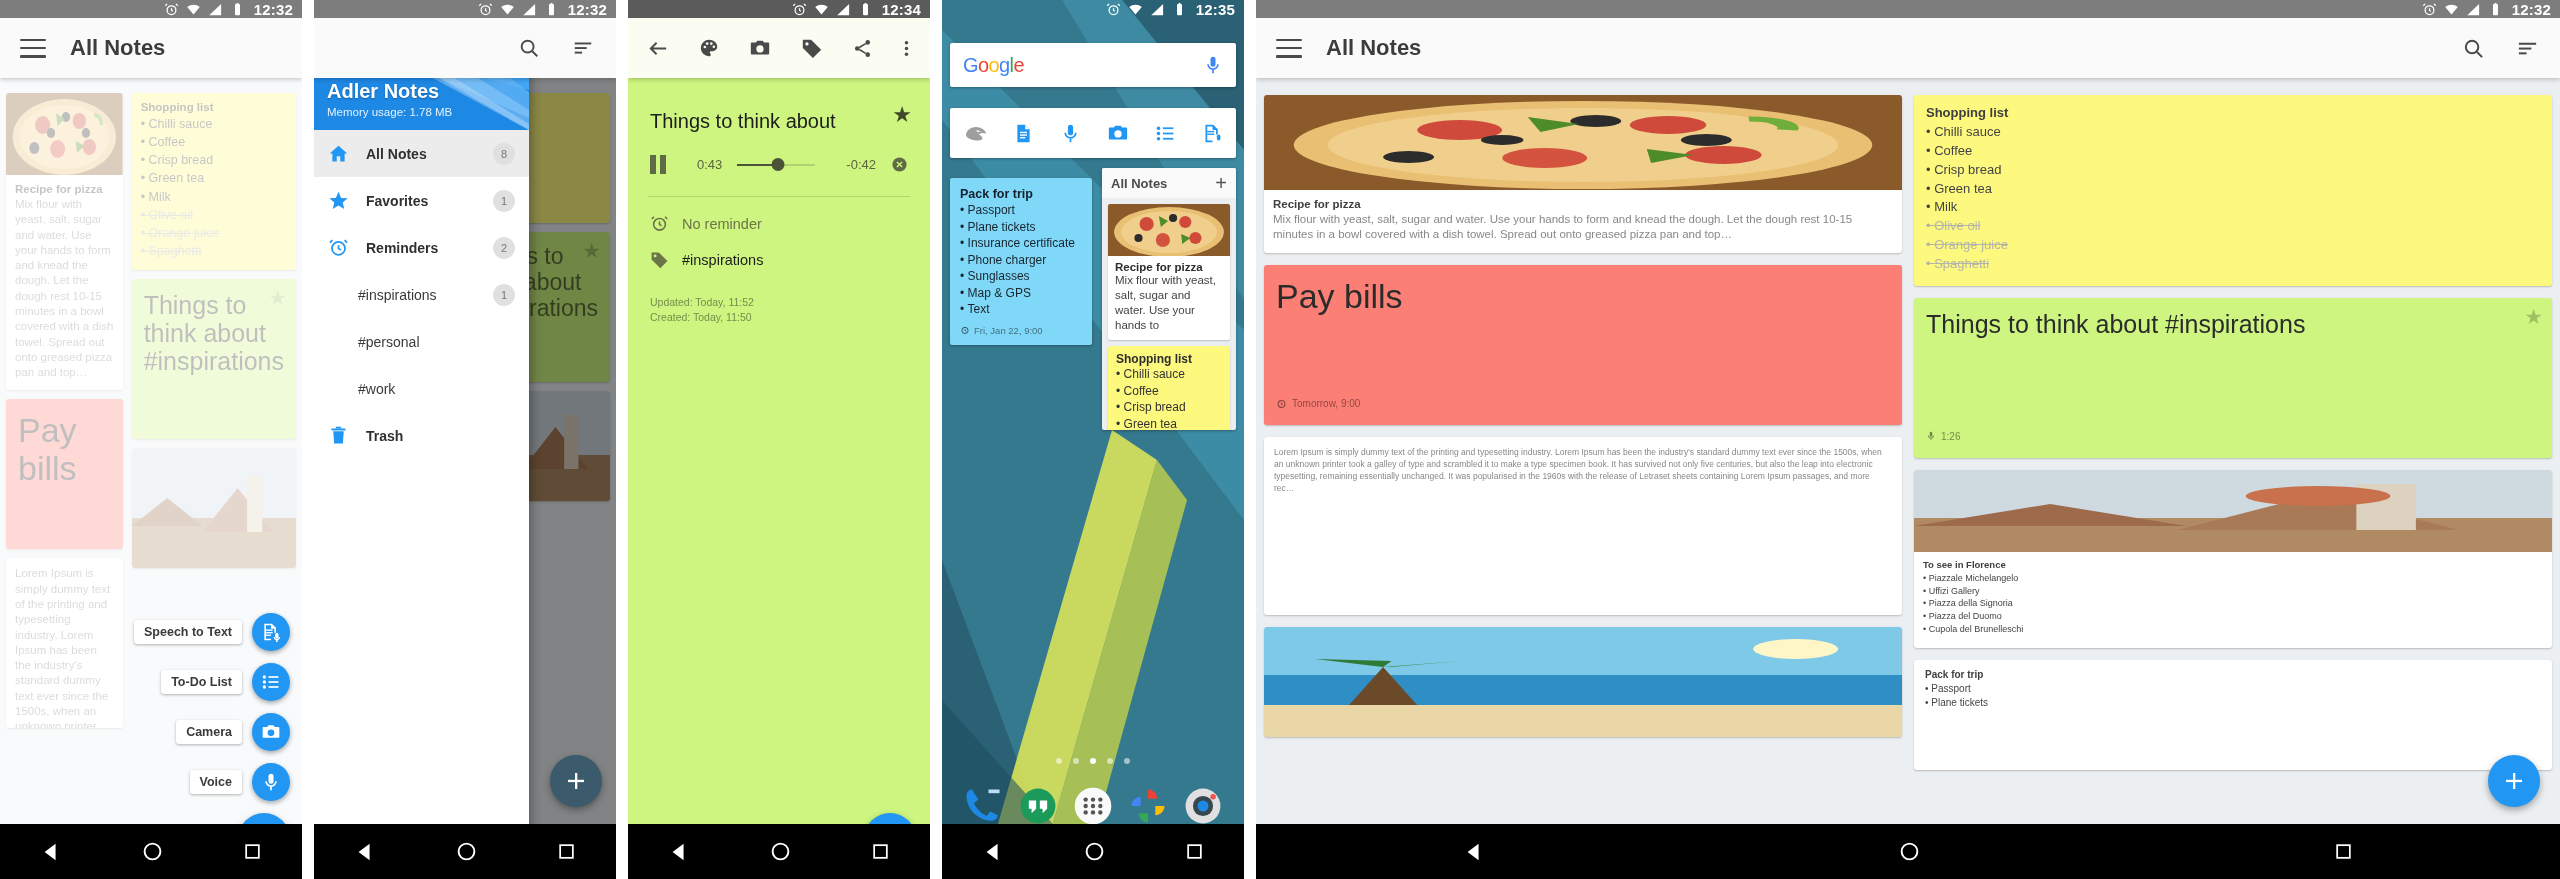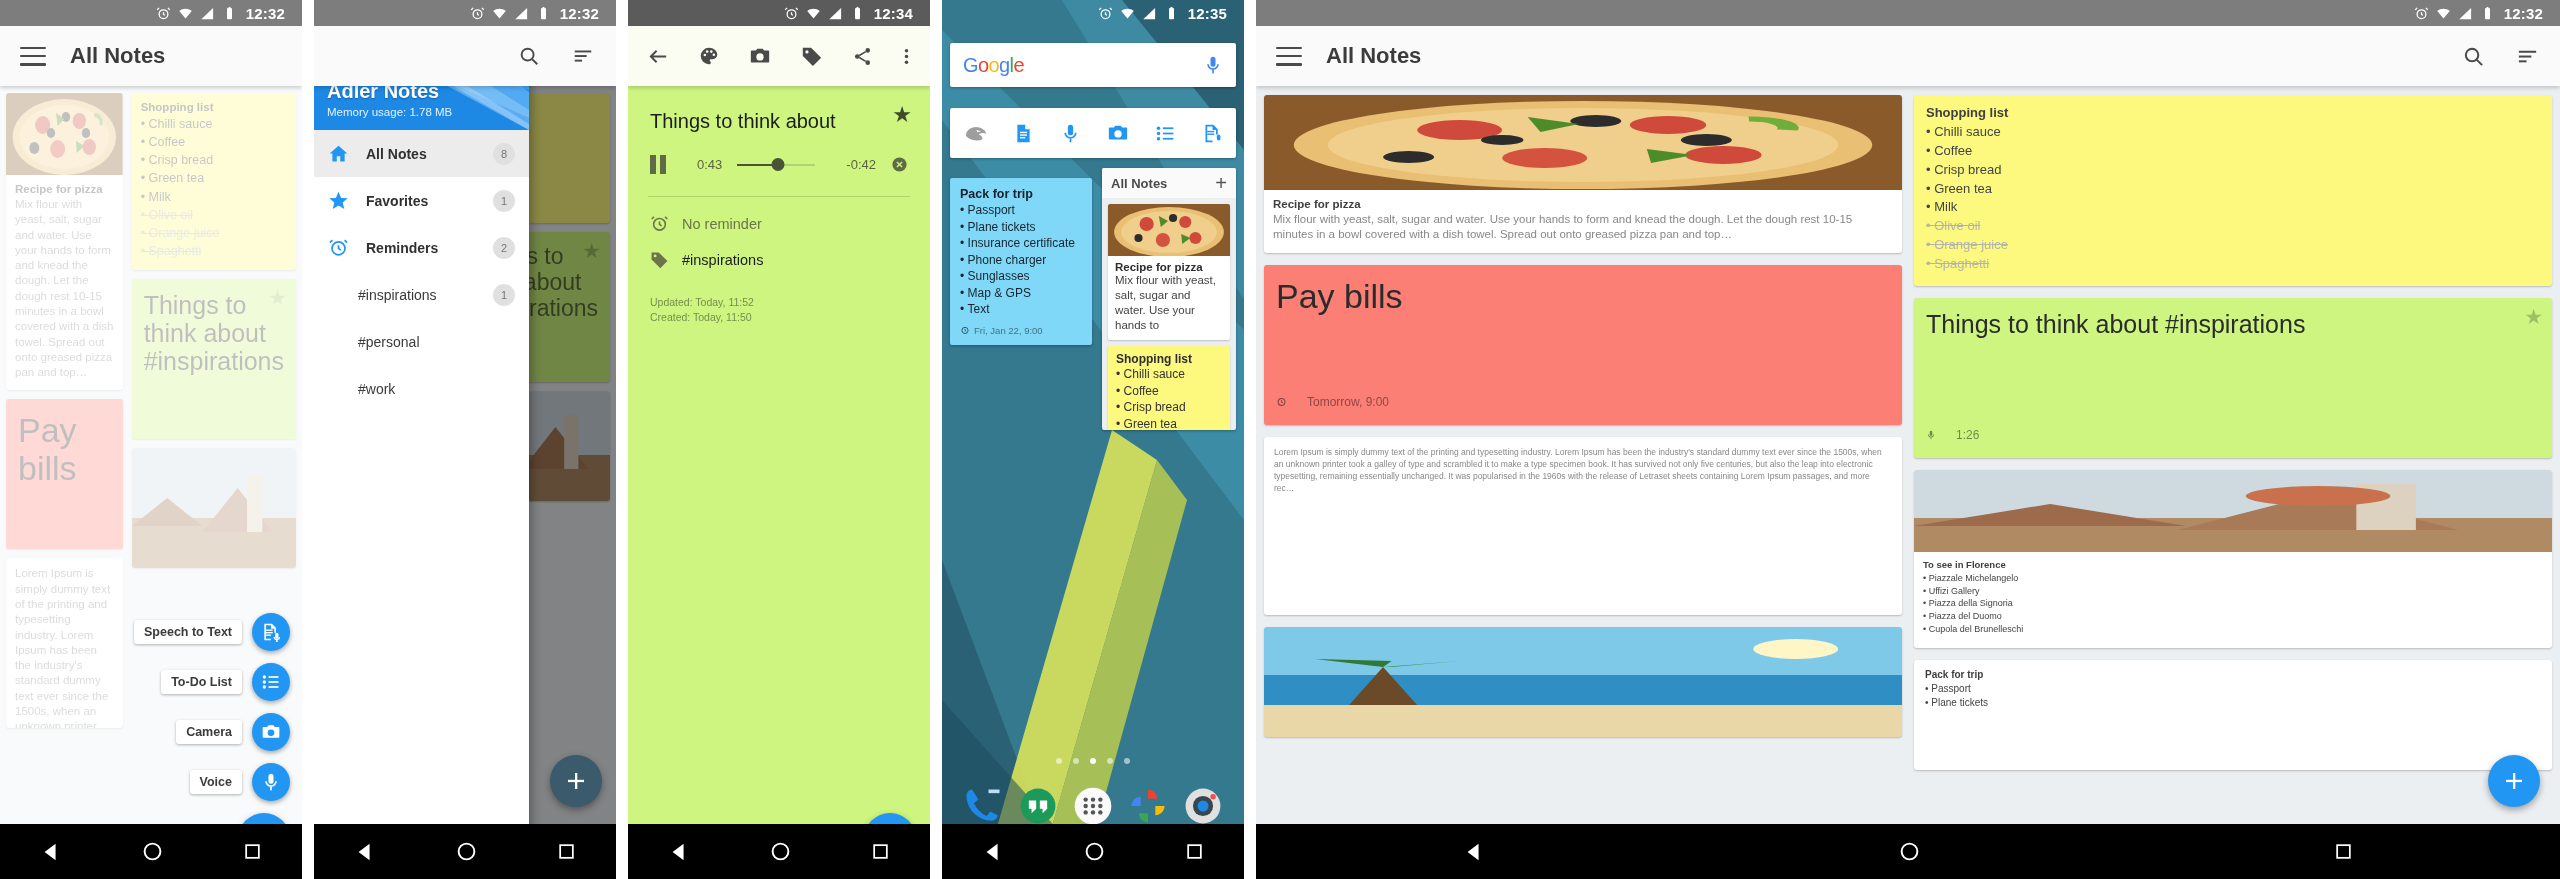--- a/index.html
+++ b/index.html
@@ -9,22 +9,22 @@
     font-family:"Liberation Sans", sans-serif;
     overflow:hidden;
     position:relative;
   }
   .strip{ display:flex; width:2560px; height:879px; }
   .phone{ position:relative; height:879px; overflow:hidden; background:#eceff1; }
   .gap{ width:12px; height:879px; background:#ffffff; flex:0 0 12px; }
 
   
   .statusbar{
-    height:26px; background:#7d7d7d; display:flex; align-items:center;
-    justify-content:flex-end; gap:7px; padding:0 17px; color:#fff;
+    height:18px; background:#7d7d7d; display:flex; align-items:center;
+    justify-content:flex-end; gap:7px; padding:0 9px; color:#fff;
     font-size:14px; font-weight:bold; position:relative; z-index:40;
   }
   .statusbar.dark{ background:#5b5b5b; }
   .statusbar.trans{ background:rgba(0,0,0,0.18); }
   .sb-ico{ width:15px; height:15px; display:block; }
   .sb-time{ font-size:15px; letter-spacing:0.2px; margin-left:2px; }
 
   
   .appbar{
     height:60px; background:#fafafa; display:flex; align-items:center;
@@ -48,21 +48,21 @@
   .card p{ font-size:11.5px; color:#888; line-height:1.33; }
   .card ul{ list-style:none; font-size:12.5px; color:#444; line-height:1.45; }
   .card ul li:before{ content:"\2022\00a0"; }
   .card ul li.done{ text-decoration:line-through; color:#b4b4ac; }
   .big-title{ font-size:34px; line-height:1.12; color:#2b2b2b; padding:12px 12px 6px; font-weight:normal; }
   .note-green{ background:#cdf57f; }
   .note-yellow{ background:#fdf87e; }
   .note-red{ background:#fc7f76; }
   .note-white{ background:#ffffff; }
   .star{ position:absolute; top:7px; right:9px; font-size:21px; color:rgba(0,0,0,0.22); }
-  .meta{ display:flex; align-items:center; gap:20px; font-size:12px; color:rgba(0,0,0,0.45); padding:0 12px 10px; }
+  .meta{ display:flex; align-items:center; gap:5px; font-size:10px; color:rgba(0,0,0,0.45); padding:0 12px 10px; }
 
   
   .dim{ position:absolute; inset:0; background:rgba(255,255,255,0.70); z-index:12; pointer-events:none; }
 
   
   .speeddial{ position:absolute; right:12px; bottom:14px; z-index:20; display:flex; flex-direction:column; align-items:flex-end; gap:12px; }
   .sd-row{ display:flex; align-items:center; gap:10px; }
   .sd-label{ background:#fff; border-radius:3px; padding:5px 10px; font-size:12.5px; font-weight:bold; color:#3b3b3b;
              box-shadow:0 1px 3px rgba(0,0,0,0.3); white-space:nowrap; }
   .mini-fab{ width:38px; height:38px; border-radius:50%; background:#2196f3; display:flex; align-items:center; justify-content:center;
@@ -420,20 +420,28 @@
       <div class="ditem">
         <span class="dlabel sub">#inspirations</span>
         <span class="badge">1</span>
       </div>
       <div class="ditem">
         <span class="dlabel sub">#personal</span>
       </div>
       <div class="ditem">
         <span class="dlabel sub">#work</span>
       </div>
+      <div class="ditem">
+        <svg width="21" height="21" viewBox="0 0 24 24" fill="#2196f3">
+            <path d="M6 7h12l-1 14H7z"></path>
+            <rect x="4" y="4" width="16" height="2.2"></rect>
+            <rect x="9" y="2" width="6" height="2"></rect>
+          </svg>
+        <span class="dlabel">Trash</span>
+      </div>
     </div>
 
     <div class="fab" style="position:absolute;right:14px;bottom:72px;z-index:22;background:#3b5a6b">
       <svg width="24" height="24" viewBox="0 0 24 24" fill="#fff">
           <rect x="11" y="4" width="2.3" height="16"></rect>
           <rect x="4" y="10.8" width="16" height="2.3"></rect>
         </svg>
     </div>
 
     <div class="navbar">

